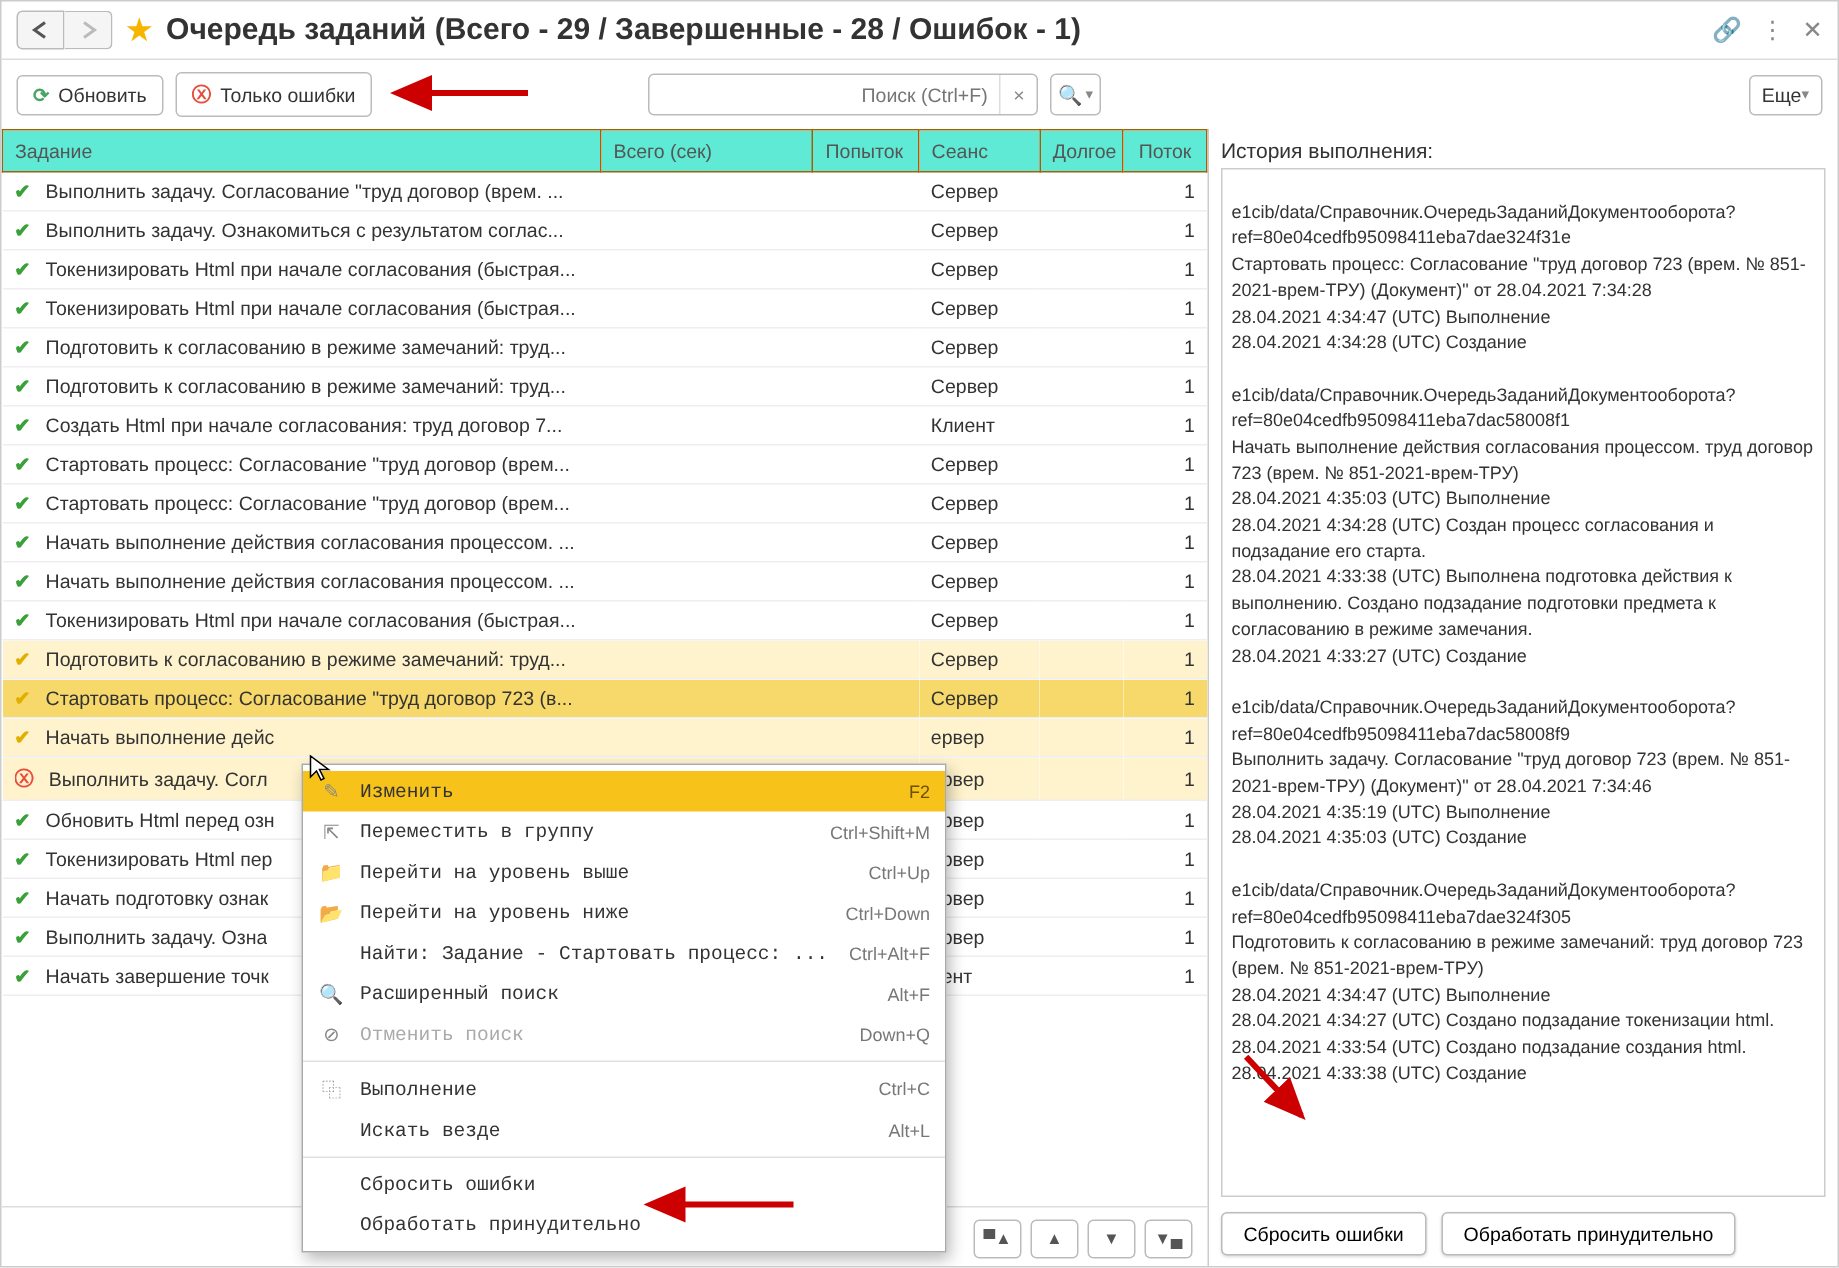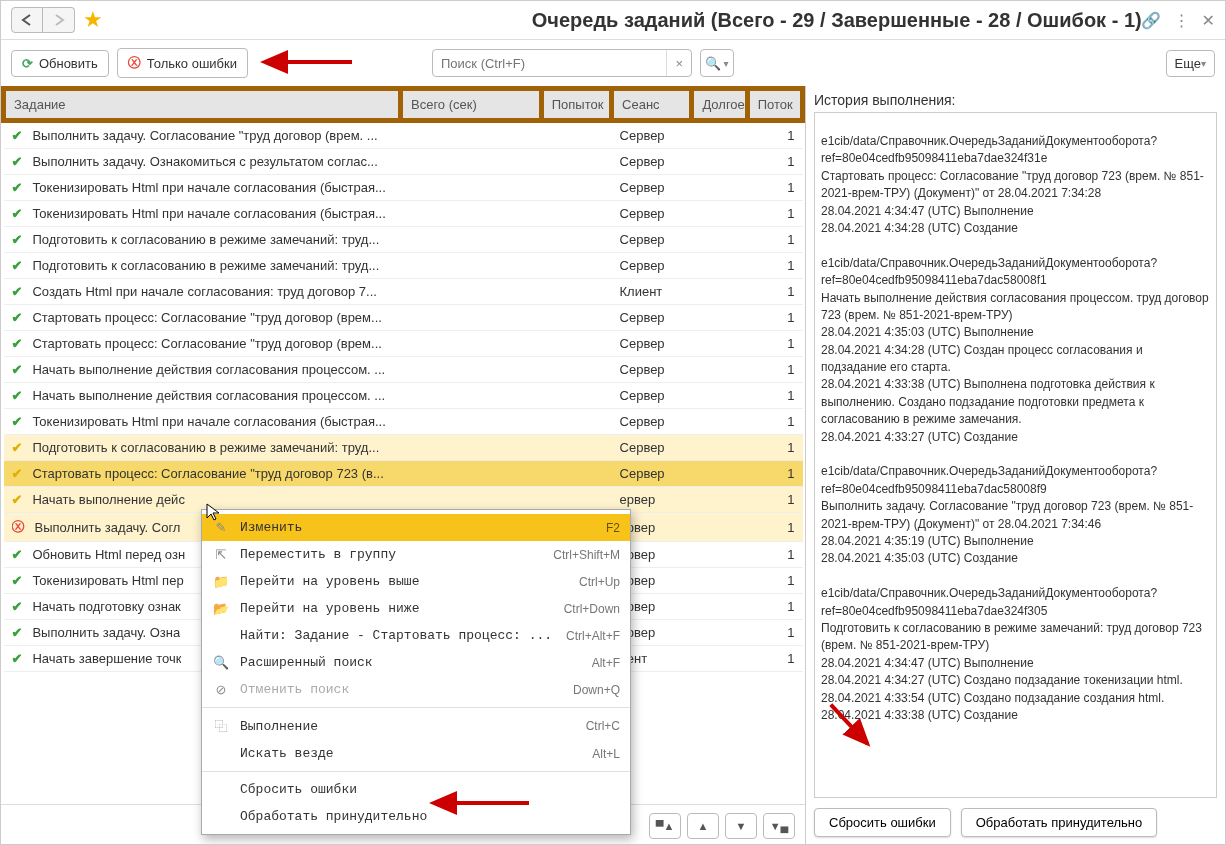--- a/index.html
+++ b/index.html
@@ -4,46 +4,46 @@
 <style>
   * { box-sizing: border-box; margin: 0; padding: 0; }
   body { font-family: Arial, sans-serif; font-size: 13px; color: #333; background: #fff; width: 1226px; height: 845px; overflow: hidden; border: 1px solid #ccc; position: relative; }
   
   .titlebar { display: flex; align-items: center; padding: 6px 10px; border-bottom: 1px solid #ddd; }
   .nav-btns { display: flex; gap: 0; margin-right: 8px; }
   .nav-btn { width: 32px; height: 26px; border: 1px solid #bbb; background: #f5f5f5; display: flex; align-items: center; justify-content: center; cursor: pointer; }
   .nav-btn:first-child { border-radius: 4px 0 0 4px; }
   .nav-btn:last-child { border-radius: 0 4px 4px 0; border-left: none; }
   .star { color: #f7b500; font-size: 22px; margin-right: 8px; }
-  .title { font-size: 20px; font-weight: bold; flex: 1; text-align: right; }
+  .title { font-size: 20px; font-weight: bold; flex: 1; }
   .title-icons { display: flex; gap: 12px; align-items: center; color: #888; }
   .title-icons span { cursor: pointer; font-size: 16px; }
 
   .toolbar { display: flex; align-items: center; padding: 8px 10px; gap: 8px; }
   .btn { border: 1px solid #bbb; background: #fff; border-radius: 4px; padding: 5px 10px; display: flex; align-items: center; gap: 6px; cursor: pointer; font-size: 13px; }
   .btn-refresh-icon { color: #4aa564; font-weight: bold; }
   .btn-errors-icon { color: #e74c3c; font-weight: bold; }
   .spacer-arrow1 { margin-left: 18px; width: 80px; }
   .search-box { margin-left: 70px; display: flex; align-items: center; border: 1px solid #bbb; border-radius: 4px; width: 260px; height: 28px; }
-  .search-input { flex: 1; border: none; outline: none; padding: 0 8px; font-size: 13px; background: transparent; color: #999; }
+  .search-input { flex: 1; border: none; outline: none; padding: 0 8px; font-size: 13px; background: transparent; color: #999; text-align: right; }
   .search-clear { padding: 0 8px; color: #888; cursor: pointer; border-left: 1px solid #ddd; height: 100%; display:flex; align-items:center; }
   .search-mag { width: 34px; height: 28px; border:1px solid #bbb; border-radius:4px; background:#fff; display:flex; align-items:center; justify-content:center; cursor:pointer; color:#0a7; }
   .more-btn { border:1px solid #bbb; border-radius:4px; padding:5px 8px; background:#fff; cursor:pointer; display:flex; align-items:center; gap:0; }
 
   .content { display: flex; height: calc(100% - 82px); }
   .left-pane { width: 805px; display:flex; flex-direction:column; border-right: 1px solid #ccc; }
   .right-pane { flex: 1; display:flex; flex-direction:column; padding: 6px 8px; }
   .right-title { font-size: 14px; margin-bottom: 4px; }
   .history-box { flex:1; border:1px solid #ccc; padding: 20px 6px; font-size: 12px; line-height: 1.45; overflow: hidden; white-space: pre-wrap; }
   .right-buttons { display:flex; gap:10px; padding:10px 0 4px; }
   .big-btn { border:1px solid #bbb; border-radius:4px; padding:6px 14px; background:#fff; cursor:pointer; font-size:13px; box-shadow: 0 1px 2px rgba(0,0,0,0.15); }
 
   .table-wrap { flex:1; overflow:hidden; position:relative; }
   table.grid { width: 100%; border-collapse: collapse; font-size: 13px; table-layout: fixed; }
-  table.grid th { text-align: left; font-weight: normal; padding: 6px 8px; border: 5px solid #a16207; background: #e5e5e5; color: #555; white-space: nowrap; overflow: hidden; }
+  table.grid th { text-align: left; font-weight: normal; padding: 6px 8px; border: 1px solid #a16207; background: #5eead4; color: #555; white-space: nowrap; overflow: hidden; }
   table.grid td { padding: 5px 8px; border-bottom: 1px solid #eee; white-space: nowrap; overflow: hidden; text-overflow: ellipsis; }
   .col-task { width: 395px; }
   .col-wait { width: 140px; }
   .col-try { width: 70px; text-align:left; }
   .col-session { width: 80px; }
   .col-long { width: 55px; }
   .col-flow { width: 55px; text-align:right; }
   .ico-check { color: #3aa03a; font-weight: bold; }
   .ico-check-y { color: #e0b000; font-weight: bold; }
   .ico-err { color: #e74c3c; font-weight: bold; }

